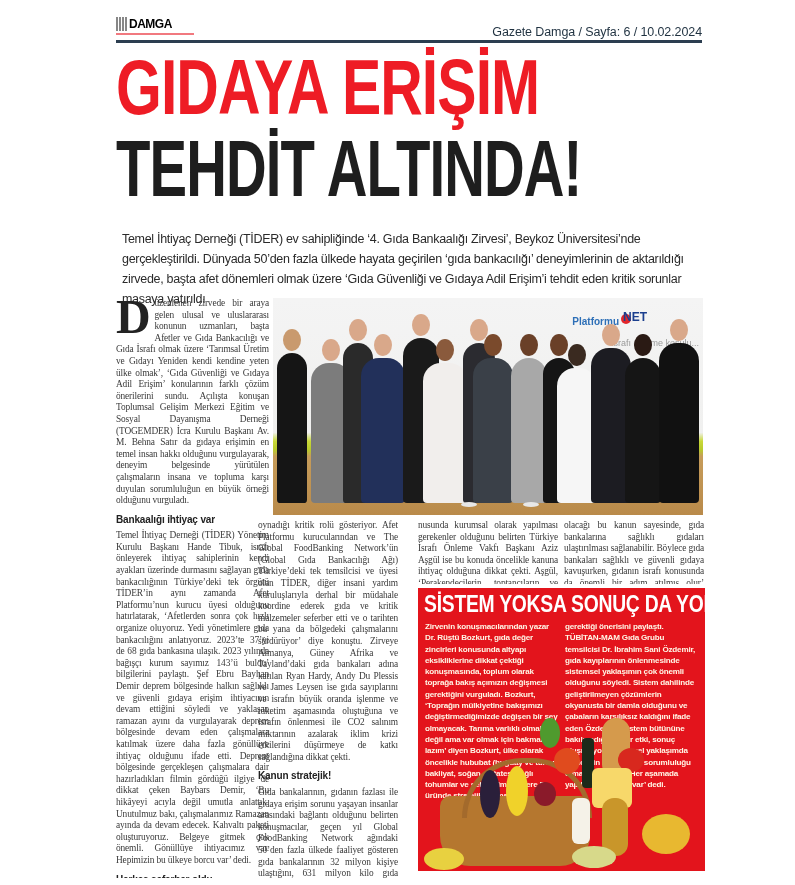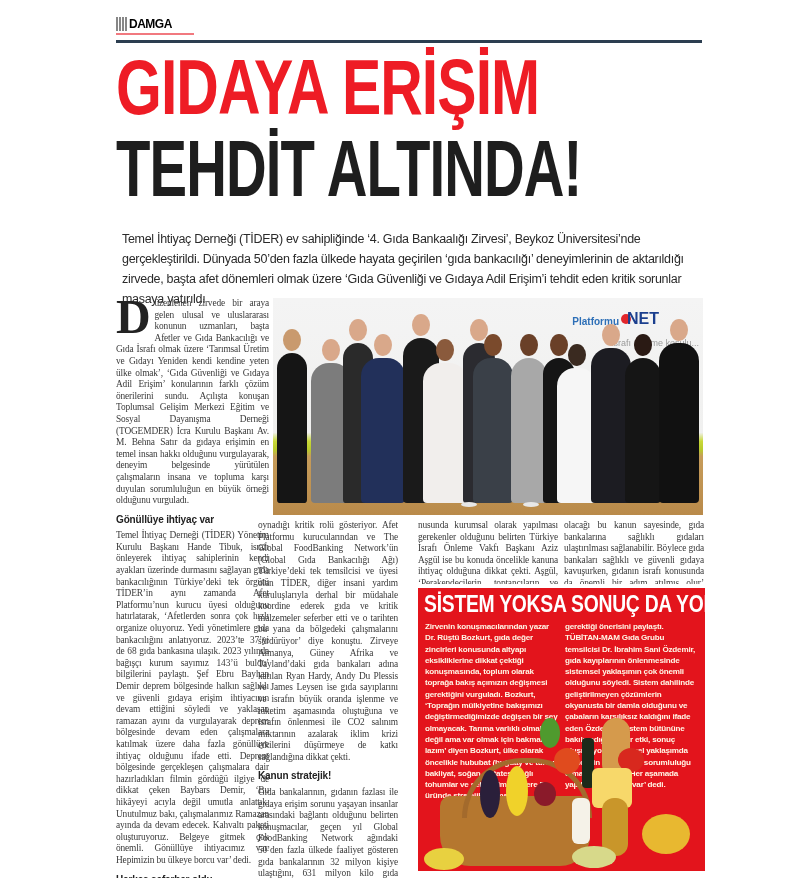--- a/index.html
+++ b/index.html
@@ -36,21 +36,21 @@
   .col-1 { left: 116px; top: 298px; width: 153px; height: 580px; overflow: hidden; }
   .col-2 { left: 258px; top: 520px; width: 140px; height: 360px; overflow: hidden; }
   .col-3 { left: 418px; top: 520px; width: 140px; height: 64px; overflow: hidden; }
   .col-4 { left: 564px; top: 520px; width: 140px; height: 64px; overflow: hidden; }
 
   .photo { position: absolute; left: 273px; top: 298px; width: 430px; height: 217px; overflow: hidden;
       background: linear-gradient(180deg, #f4f4f4 0%, #f0f0ef 62%, #c8d838 66%, #b8c92c 70%, #c69c5a 73%, #b98a4a 100%); }
   .sponsor { position: absolute; font-family: "Liberation Sans", sans-serif; font-weight: bold; }
   .sponsor-denizbank { right: 84px; top: 18px; font-size: 10px; color: #2d6fb7; }
   .sponsor-denizbank-mark { right: 72px; top: 16px; width: 10px; height: 10px; border-radius: 50%; background: #e2262b; position: absolute; }
-  .sponsor-net { right: 44px; top: 12px; font-size: 16px; color: #1b3f8e; }
+  .sponsor-net { right: 56px; top: 12px; font-size: 12px; color: #1b3f8e; }
   .banner-text { position: absolute; right: 4px; top: 40px; font-family: "Liberation Sans", sans-serif; font-size: 9px; color: #9a9a9a; }
   .person { position: absolute; bottom: 12px; border-radius: 18px 18px 4px 4px; }
   .person .head { position: absolute; left: 50%; top: -24px; width: 18px; height: 22px; margin-left: -9px; border-radius: 50%; background: #d9a88a; }
   .floor-spot { position: absolute; bottom: 8px; width: 16px; height: 5px; border-radius: 50%; background: #e7e7e7; }
 
   .factbox { position: absolute; left: 418px; top: 588px; width: 287px; height: 283px; background: #e3141c; overflow: hidden; }
   .factbox-title { position: absolute; left: 6px; top: 3px; width: 278px; font-family: "Liberation Sans", sans-serif;
       font-weight: bold; font-size: 23px; color: #ffffff; white-space: nowrap; transform: scaleX(0.84); transform-origin: left top; letter-spacing: -0.3px; }
   .factbox-col { position: absolute; font-family: "Liberation Sans", sans-serif; font-weight: bold; font-size: 8.1px;
       line-height: 11.3px; color: #fff6e6; letter-spacing: -0.2px; }
@@ -61,32 +61,33 @@
 </style>
 </head>
 <body>
 
 <div class="page-header">
   <div class="logo">
     <span class="logo-qr"></span>
     <span class="logo-text">DAMGA</span>
   </div>
   <div class="logo-underline"></div>
+  <div class="header-meta">Gazete Damga / Sayfa: 6 / 10.02.2024</div>
 </div>
 <div class="header-rule"></div>
 
 <div class="headline headline-red">GIDAYA ERİŞİM</div>
 <div class="headline headline-black">TEHDİT ALTINDA!</div>
 
 <div class="deck">Temel İhtiyaç Derneği (TİDER) ev sahipliğinde ‘4. Gıda Bankaalığı Zirvesi’, Beykoz Üniversitesi’nde gerçekleştirildi. Dünyada 50’den fazla ülkede hayata geçirilen ‘gıda bankacılığı’ deneyimlerinin de aktarıldığı zirvede, başta afet dönemleri olmak üzere ‘Gıda Güvenliği ve Gıdaya Adil Erişim’i tehdit eden kritik sorunlar masaya yatırıldı</div>
 
 <div class="col col-1">
   <span class="dropcap">D</span>
   <p>üzenlenen zirvede bir araya gelen ulusal ve uluslararası konunun uzmanları, başta Afetler ve Gıda Bankacılığı ve Gıda İsrafı olmak üzere ‘Tarımsal Üretim ve Gıdayı Yeniden kendi kendine yeten ülke olmak’, ‘Gıda Güvenliği ve Gıdaya Adil Erişim’ konularının farklı çözüm önerilerini sundu. Açılışta konuşan Toplumsal Gelişim Merkezi Eğitim ve Sosyal Dayanışma Derneği (TOGEMDER) İcra Kurulu Başkanı Av. M. Behna Satır da gıdaya erişimin en temel insan hakkı olduğunu vurgulayarak, deneyim belgesinde yürütülen çalışmaların insana ve topluma karşı duyulan sorumluluğun en büyük örneği olduğunu vurguladı.</p>
-  <div class="subhead">Gönüllüye ihtiyaç var</div>
+  <div class="subhead">Bankaalığı ihtiyaç var</div>
   <p>Temel İhtiyaç Derneği (TİDER) Yönetim Kurulu Başkanı Hande Tibuk, israfı önleyerek ihtiyaç sahiplerinin kendi ayakları üzerinde durmasını sağlayan gıda bankacılığının Türkiye’deki tek örgütü TİDER’in aynı zamanda Afet Platformu’nun kurucu üyesi olduğunu hatırlatarak, ‘Afetlerden sonra çok hızlı organize oluyoruz. Yedi yönetimlere gıda bankacılığını anlatıyoruz. 2023’te 37’yi de 68 gıda bankasına ulaşık. 2023 yılında bağışçı kurum sayımız 143’ü buldu’ bilgilerini paylaştı. Şef Ebru Bayhan Demir deprem bölgesinde halkın sağlıklı ve güvenli gıdaya erişim ihtiyacının devam ettiğini söyledi ve yaklaşan ramazan ayını da vurgulayarak deprem bölgesinde devam eden çalışmalara katılmak üzere daha fazla gönüllüye ihtiyaç olduğunu ifade etti. Deprem bölgesinde gerçekleşen çalışmalara dair hazırladıkları filmin gördüğü ilgiye de dikkat çeken Baybars Demir, ‘Bu hikâyeyi acıyla değil umutla anlattık. Unutulmuz bakı, çalışmalarımız Ramazan ayında da devam edecek. Kahvaltı paketi oluşturuyoruz. Belgeye gitmek çok önemli. Gönüllüye ihtiyacımız var. Hepimizin bu ülkeye borcu var’ dedi.</p>
   <div class="subhead">Herkes seferber oldu</div>
 
 </div>
 
 <div class="photo">
   <span class="sponsor sponsor-denizbank">Platformu</span>
   <span class="sponsor-denizbank-mark"></span>
   <span class="sponsor sponsor-net">NET</span>
   <span class="banner-text">İsrafı önleme koşulu...</span>

